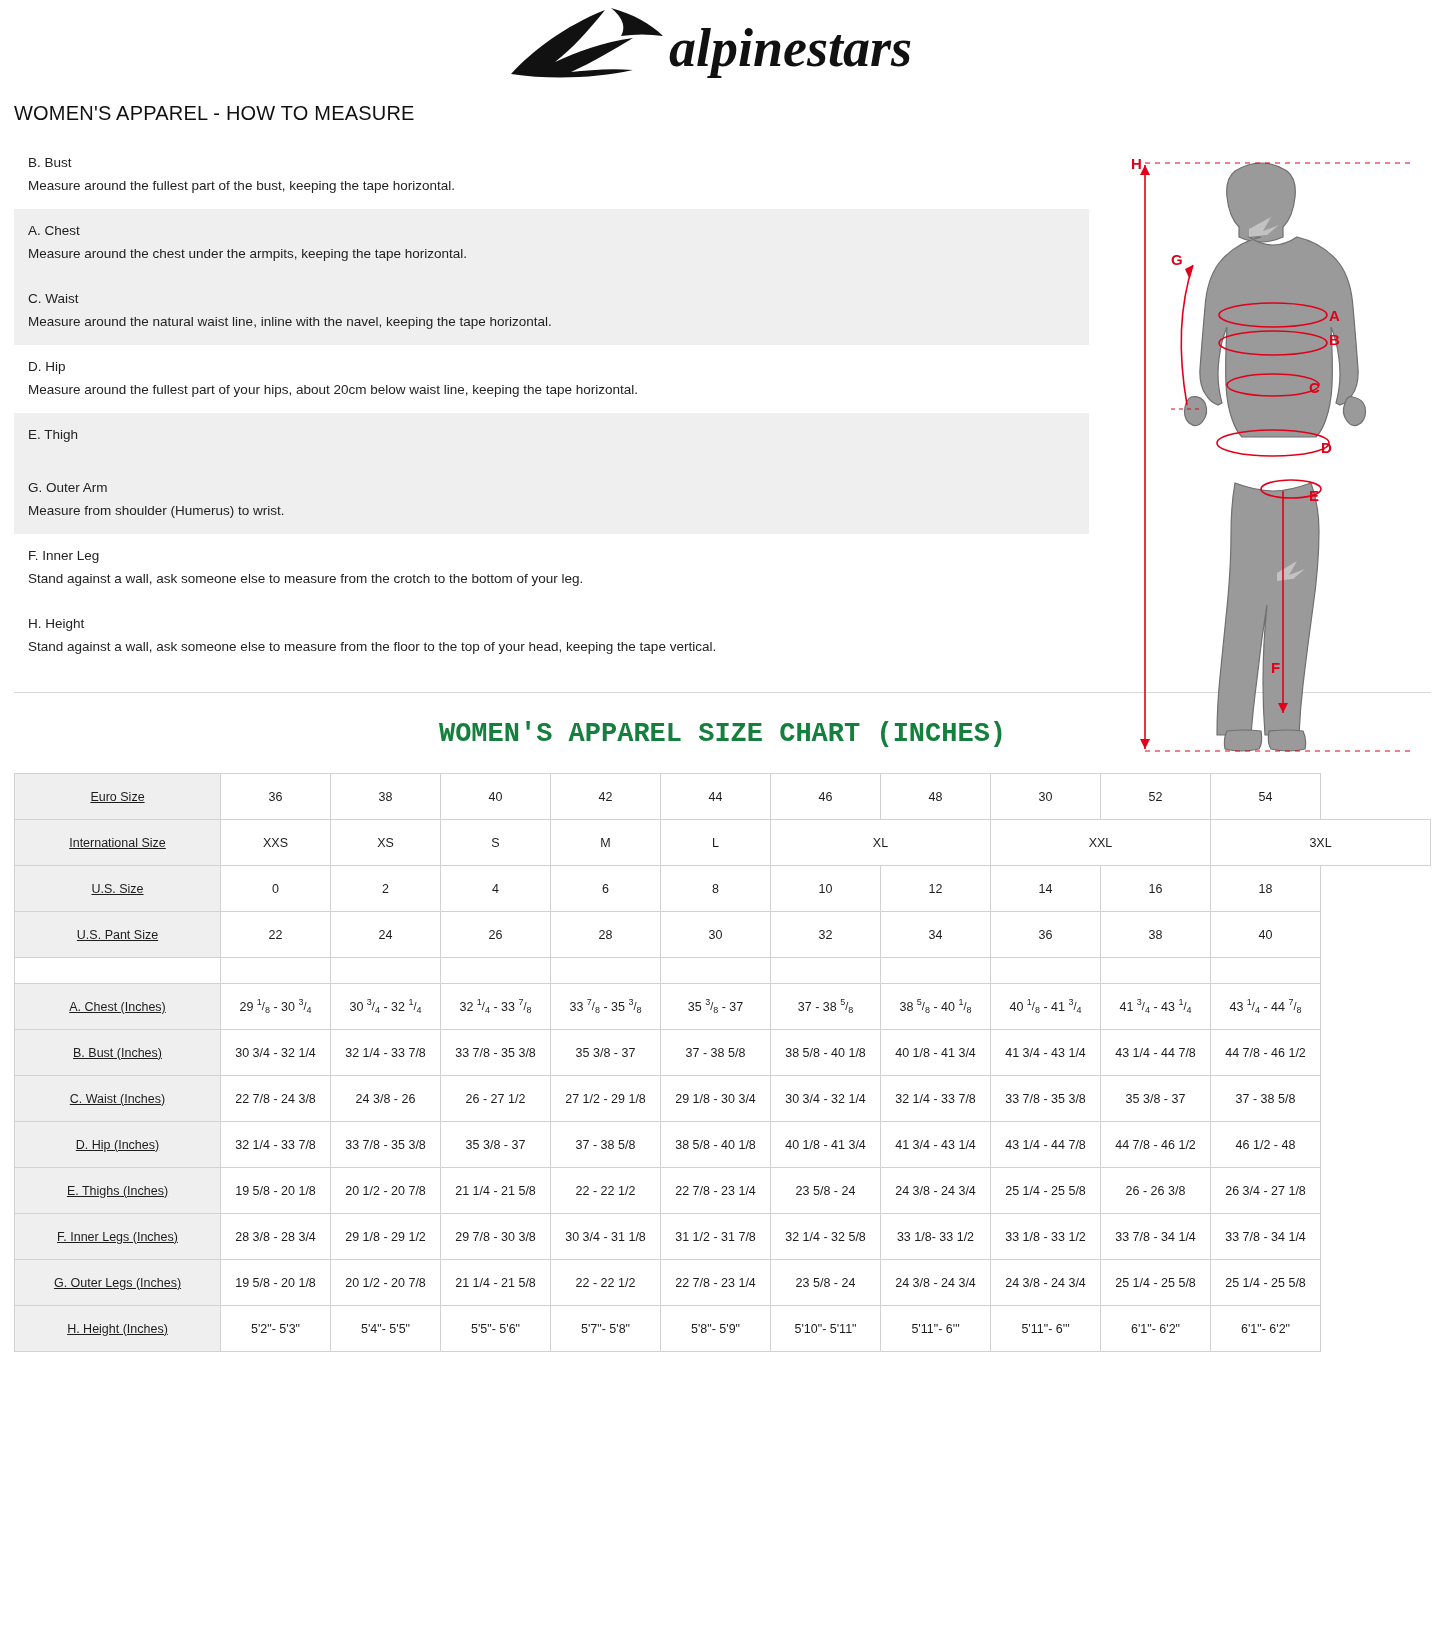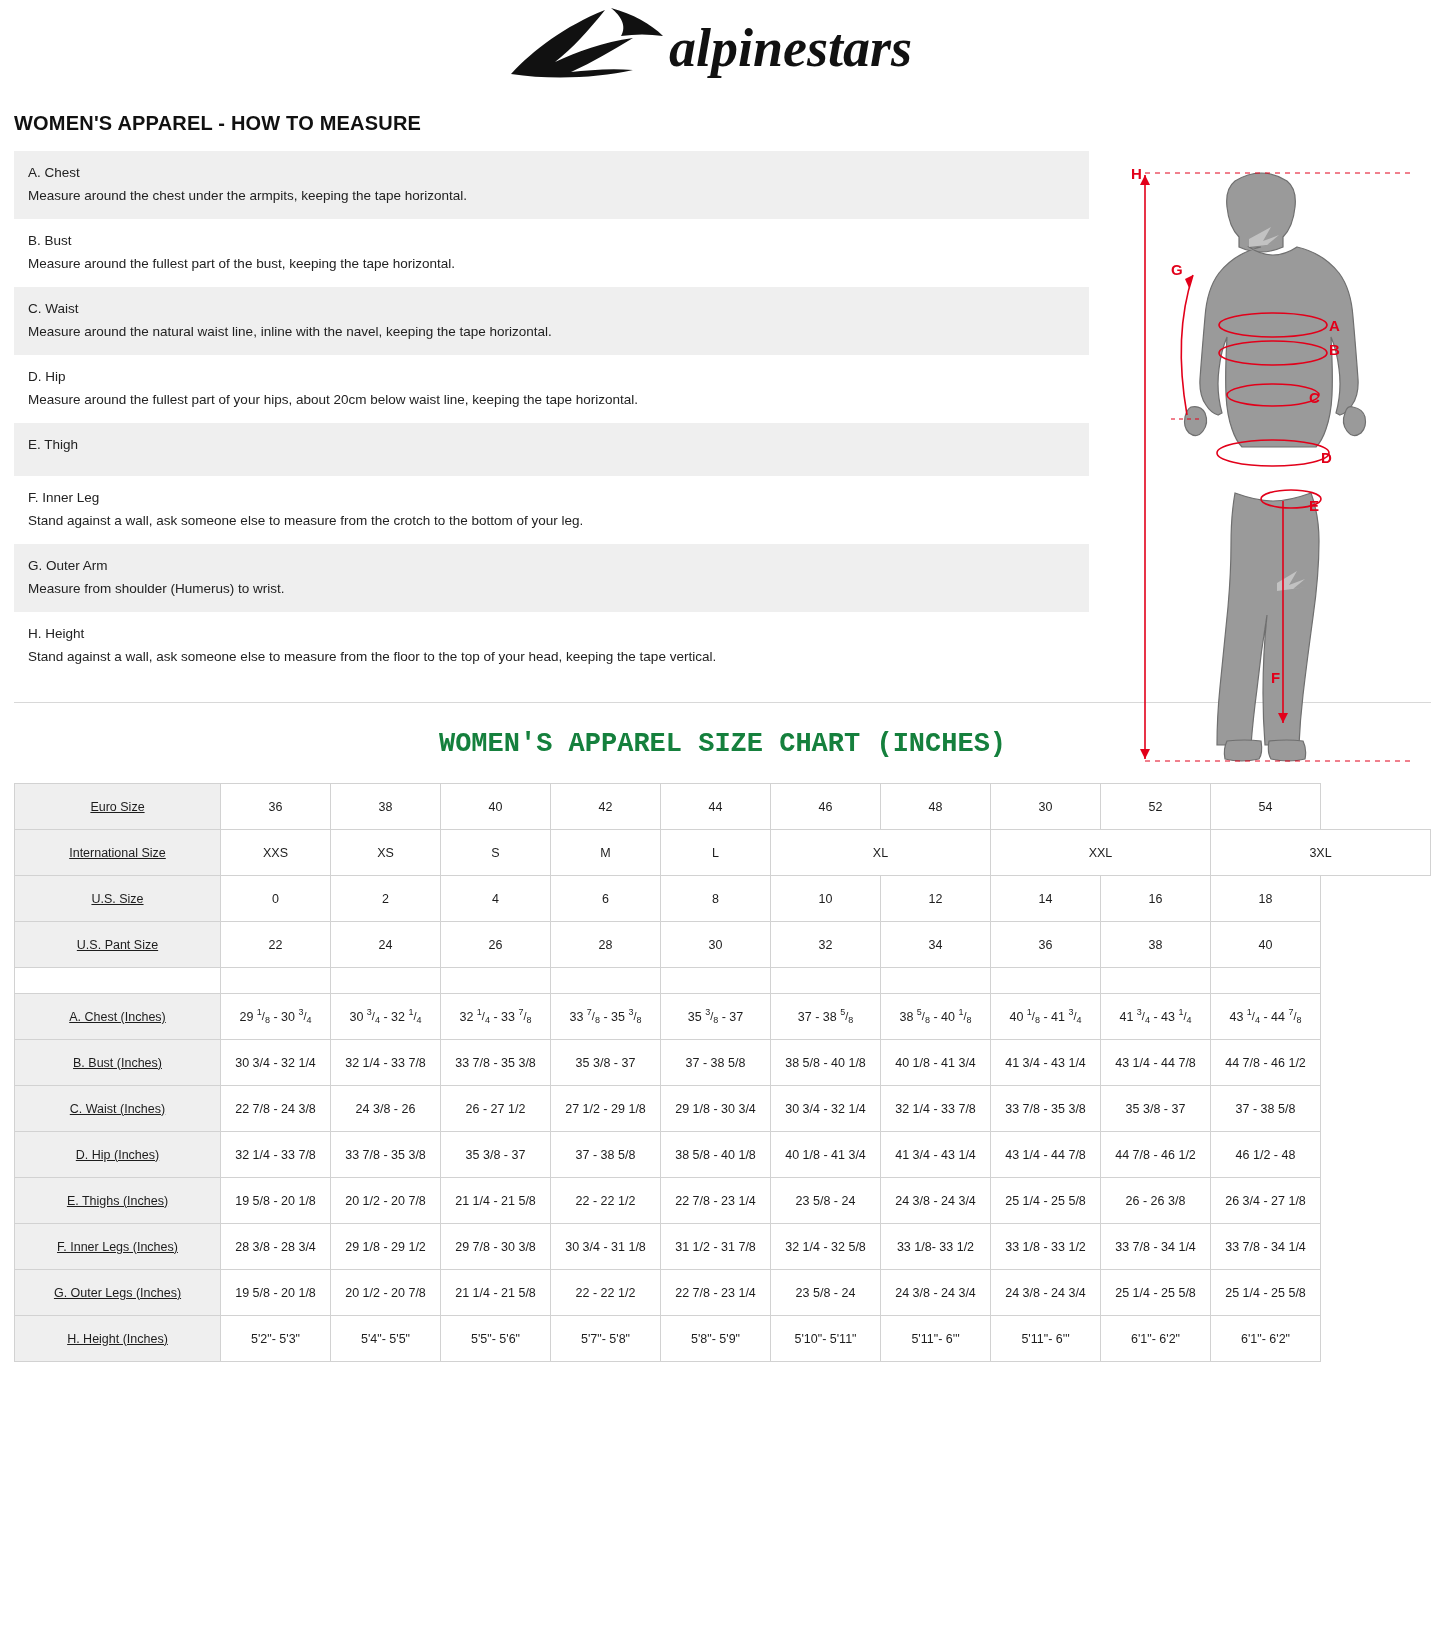--- a/index.html
+++ b/index.html
@@ -21,23 +21,23 @@
     width: 100%;
     display: flex;
     justify-content: center;
     padding-bottom: 8px;
   }
   .logo-wrap svg { display: block; }
 
   
   .how-to-title {
     font-size: 20px;
-    font-weight: bold;
+    font-weight: normal;
     letter-spacing: .2px;
-    margin: 20px 0 16px 0;
+    margin: 10px 0 16px 0;
     color: #111;
   }
 
   
   .measure-area {
     position: relative;
     width: 100%;
   }
   .measure-list {
     width: 1075px;
@@ -120,46 +120,46 @@
       <g fill="#111" font-family="Liberation Serif, serif" font-style="italic" font-size="54" font-weight="bold">
         <text x="176" y="66">alpinestars</text>
       </g>
     </svg>
   </div>
 
   <div class="how-to-title">WOMEN'S APPAREL - HOW TO MEASURE</div>
 
   <div class="measure-area">
     <div class="measure-list" id="measure-list">
+        <div class="m-row">
+          <div class="m-letter">B. Bust</div>
+          <div class="m-desc">Measure around the fullest part of the bust, keeping the tape horizontal.</div>
+        </div>
         <div class="m-row alt">
           <div class="m-letter">A. Chest</div>
           <div class="m-desc">Measure around the chest under the armpits, keeping the tape horizontal.</div>
         </div>
-        <div class="m-row">
-          <div class="m-letter">B. Bust</div>
-          <div class="m-desc">Measure around the fullest part of the bust, keeping the tape horizontal.</div>
-        </div>
         <div class="m-row alt">
           <div class="m-letter">C. Waist</div>
           <div class="m-desc">Measure around the natural waist line, inline with the navel, keeping the tape horizontal.</div>
         </div>
         <div class="m-row">
           <div class="m-letter">D. Hip</div>
           <div class="m-desc">Measure around the fullest part of your hips, about 20cm below waist line, keeping the tape horizontal.</div>
         </div>
         <div class="m-row alt">
           <div class="m-letter">E. Thigh</div>
         </div>
+        <div class="m-row alt">
+          <div class="m-letter">G. Outer Arm</div>
+          <div class="m-desc">Measure from shoulder (Humerus) to wrist.</div>
+        </div>
         <div class="m-row">
           <div class="m-letter">F. Inner Leg</div>
           <div class="m-desc">Stand against a wall, ask someone else to measure from the crotch to the bottom of your leg.</div>
-        </div>
-        <div class="m-row alt">
-          <div class="m-letter">G. Outer Arm</div>
-          <div class="m-desc">Measure from shoulder (Humerus) to wrist.</div>
         </div>
         <div class="m-row">
           <div class="m-letter">H. Height</div>
           <div class="m-desc">Stand against a wall, ask someone else to measure from the floor to the top of your head, keeping the tape vertical.</div>
         </div>
       </div>
 
     <div class="figure-box">
       <svg width="300" height="620" viewBox="0 0 300 620">
 

